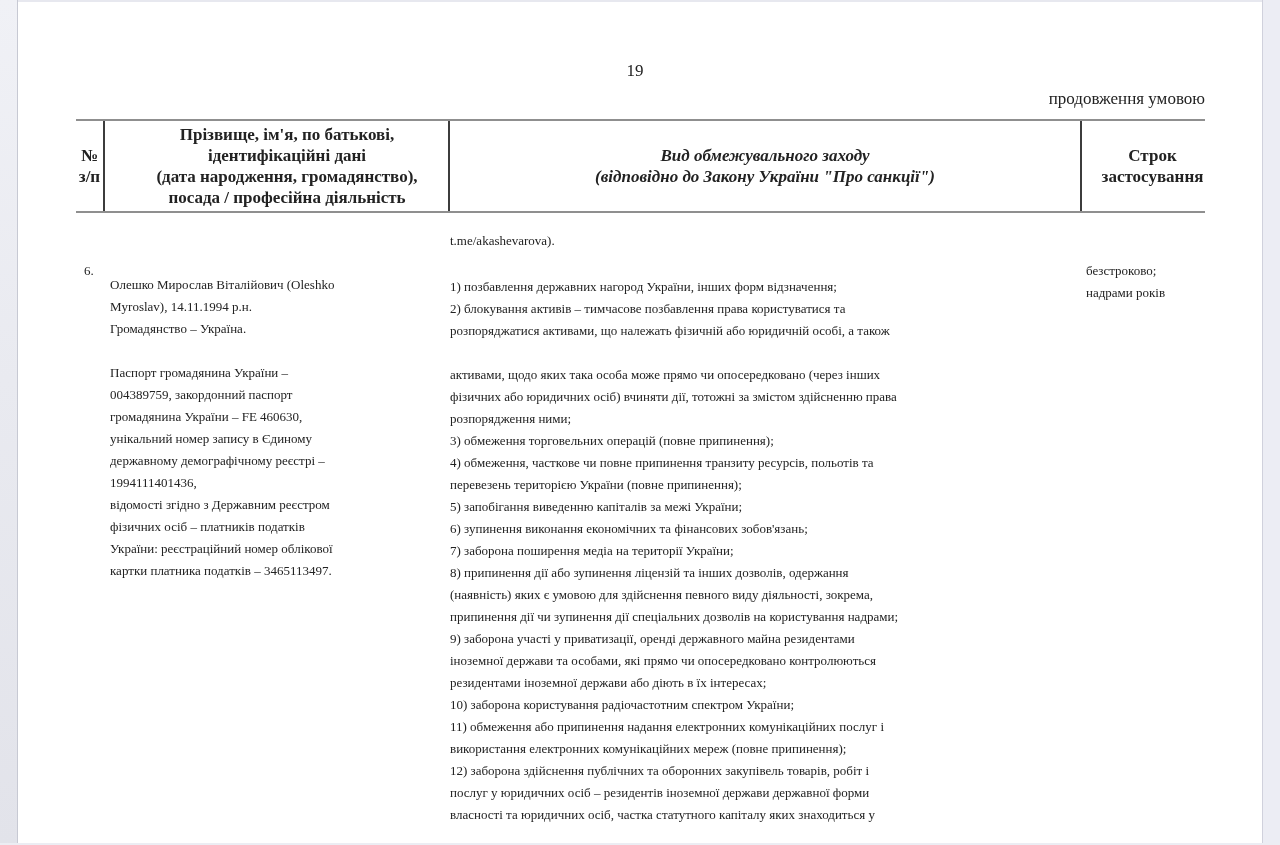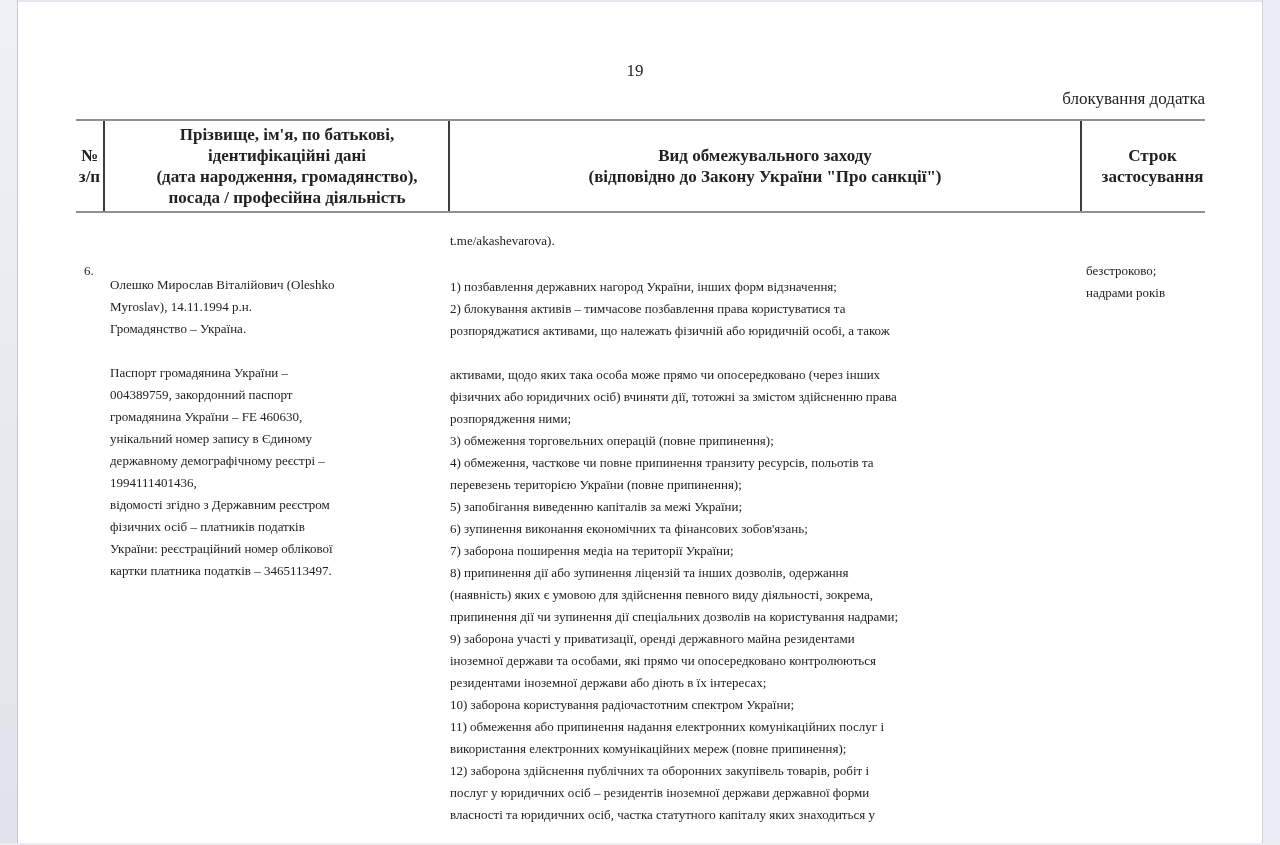--- a/index.html
+++ b/index.html
@@ -49,21 +49,21 @@
   .th {
     box-sizing: border-box;
     display: flex; align-items: center; justify-content: center;
     text-align: center;
     font-weight: bold;
     font-size: 17px; line-height: 21px;
     white-space: pre-line;
   }
   .th-num    { width: 29px;  border-right: 2px solid #3c3c3c; }
   .th-person { width: 345px; border-right: 2px solid #3c3c3c; padding-left: 21px; }
-  .th-measure{ width: 632px; border-right: 2px solid #3c3c3c; }
+  .th-measure{ width: 632px; border-right: 2px solid #3c3c3c; font-style: italic; }
   .th-term   { width: 121px; padding-left: 20px; }
   .body-text {
     position: absolute;
     font-size: 13px; line-height: 22px;
     white-space: pre-line;
     margin-top: 12px;
   }
   .tail-text   { left: 450px;  top: 218px; width: 630px; }
   .entry-num   { left: 84px;   top: 248px; width: 26px; }
   .identity-col{ left: 110px;  top: 262px; width: 340px; }
@@ -75,21 +75,21 @@
 
 <div class="page">
 
   <div class="edge-top"></div>
   <div class="edge-left"></div>
   <div class="edge-right"></div>
   <div class="edge-bottom"></div>
 
   <div class="page-number">19</div>
 
-  <div class="continuation">блокування додатка</div>
+  <div class="continuation">продовження умовою</div>
 
   <div class="table-header">
     <div class="th th-num">№
 з/п</div>
     <div class="th th-person">Прізвище, ім'я, по батькові,
 ідентифікаційні дані
 (дата народження, громадянство),
 посада / професійна діяльність</div>
     <div class="th th-measure">Вид обмежувального заходу
 (відповідно до Закону України "Про санкції")</div>

